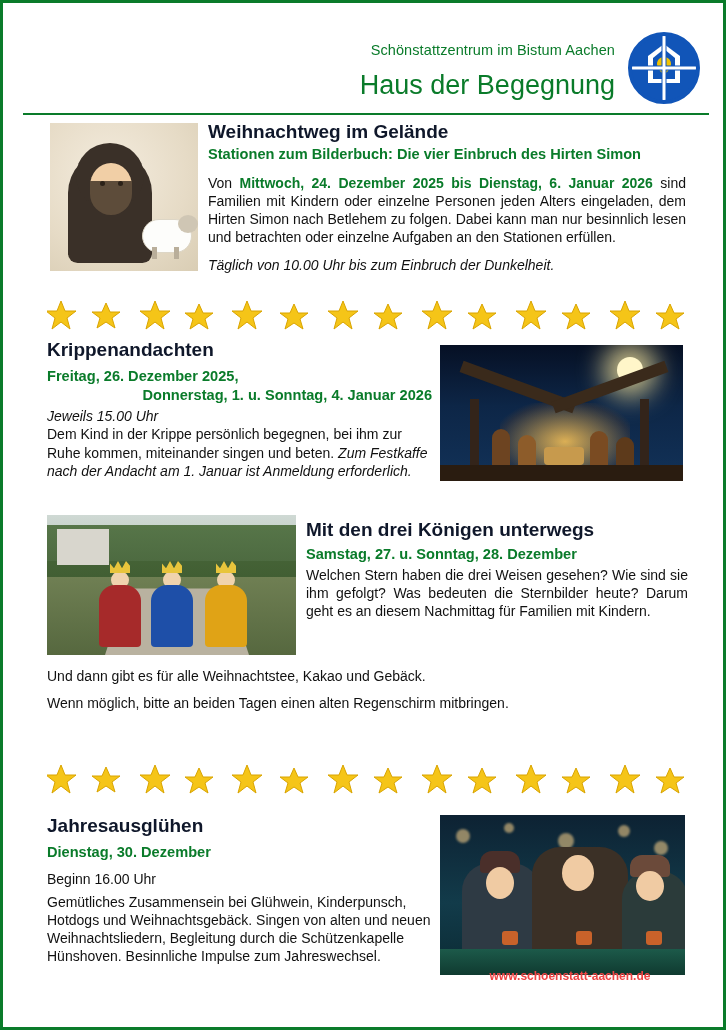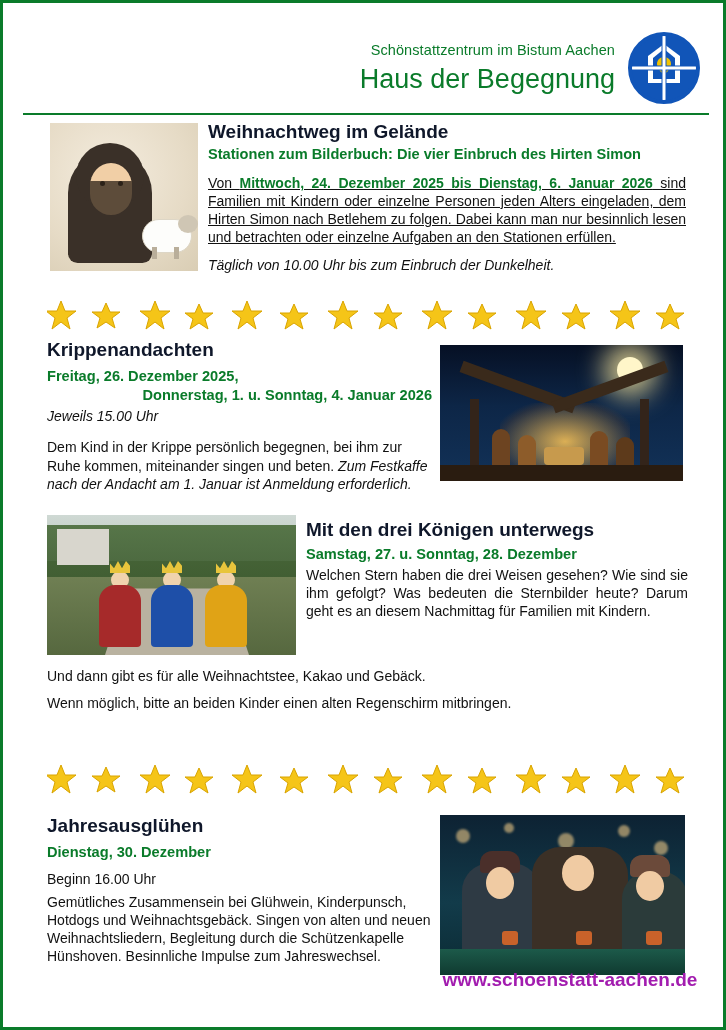--- a/index.html
+++ b/index.html
@@ -39,21 +39,21 @@
     text-align: right;
     color: #0a7b2a;
   }
   .header-sub {
     font-size: 14.5px;
     letter-spacing: 0.1px;
     line-height: 1.1;
   }
   .header-title {
     font-size: 27px;
-    margin-top: 6px;
+    margin-top: 12px;
     line-height: 1.05;
   }
   .logo {
     position: absolute;
     right: 8px;
     top: 14px;
     width: 74px;
     height: 74px;
   }
 
@@ -116,21 +116,21 @@
      background:#fdfdfb; border-radius:24px; border:1px solid #ddd6c6; }
   .sheep-head { position:absolute; left:128px; top:92px; width:20px; height:18px;
      background:#cfc6b4; border-radius:50%; }
   .sheep-leg { position:absolute; width:5px; height:12px; background:#b9ae9a; top:124px; }
   .sheep-leg.a { left:102px; }
   .sheep-leg.b { left:124px; }
 
   .sec1-texts { position: absolute; left: 205px; top: 0px; width: 478px; }
   .sec1-title { margin-bottom: 2px; }
   .sec1-sub { margin-bottom: 10px; }
-  .sec1-para { text-align: justify; text-decoration: underline; }
+  .sec1-para { text-align: justify; }
   .sec1-ital { margin-top: 10px; }
 
   
   .star-row { position: absolute; left: 44px; width: 640px; height: 34px; }
   .star-row svg { display: block; }
 
   
   .sec2 { position: absolute; left: 0; top: 336px; width: 726px; height: 170px; }
   .sec2-texts { position: absolute; left: 44px; top: 0; width: 385px; }
   .img-krippe {
@@ -200,22 +200,22 @@
   .gw-hat { position:absolute; border-radius:12px 12px 4px 4px; }
   .gw-table { position:absolute; left:0; bottom:0; width:100%; height:26px; background: linear-gradient(#1c5a4a,#0f3a30); }
   .gw-mug { position:absolute; width:16px; height:14px; background:#c9622a; border-radius:3px; bottom:30px; }
 
   .website {
     position: absolute;
     left: 437px;
     top: 966px;
     width: 260px;
     text-align: center;
-    color: #a21caf;
-    font-size: 19px;
+    color: #ef4444;
+    font-size: 12px;
     font-weight: bold;
   }
 </style>
 </head>
 <body>
 
 <div class="page">
 
   <div class="header">
     <div class="header-text">
@@ -282,21 +282,21 @@
         <polygon points="623,5 627,14 637,14 629,20 632,30 623,24 614,30 617,20 609,14 619,14"></polygon>
       </g>
     </svg>
   </div>
 
   <div class="sec2">
     <div class="sec2-texts">
       <div class="block-title" style="margin-bottom:6px;">Krippenandachten</div>
       <div class="block-sub">Freitag, 26. Dezember 2025,</div>
       <div class="block-sub" style="margin-bottom:3px;text-align:right;">Donnerstag, 1. u. Sonntag, 4. Januar 2026</div>
-      <div class="body-text ital" style="margin-bottom:13px;">Jeweils 15.00 Uhr</div>
+      <div class="body-text ital" style="margin-bottom:0;">Jeweils 15.00 Uhr</div>
       <div class="body-text">
         <span>Dem Kind in der Krippe persönlich begegnen, bei ihm zur Ruhe kommen, miteinander singen und beten. </span><span class="ital">Zum Festkaffe nach der Andacht am 1. Januar ist Anmeldung erforderlich.</span>
       </div>
     </div>
 
     <div class="img-krippe">
       <div class="kr-sky"></div>
       <div class="kr-star"></div>
       <div class="kr-glow"></div>
       <div class="kr-roofL"></div>
@@ -338,21 +338,21 @@
 
     <div class="sec3-texts">
       <div class="block-title" style="margin-bottom:4px;">Mit den drei Königen unterwegs</div>
       <div class="block-sub" style="margin-bottom:2px;">Samstag, 27. u. Sonntag, 28. Dezember</div>
       <div class="body-text just">Welchen Stern haben die drei Weisen gesehen? Wie sind sie ihm gefolgt? Was bedeuten die Sternbilder heute? Darum geht es an diesem Nachmittag für Familien mit Kindern.</div>
     </div>
   </div>
 
   <div class="sec3b">
     <p class="body-text">Und dann gibt es für alle Weihnachtstee, Kakao und Gebäck.</p>
-    <p class="body-text">Wenn möglich, bitte an beiden Kinder einen alten Regenschirm mitbringen.</p>
+    <p class="body-text">Wenn möglich, bitte an beiden Tagen einen alten Regenschirm mitbringen.</p>
   </div>
 
   <div class="star-row" style="top:760px;">
     <svg width="640" height="34" viewBox="0 0 640 34" aria-hidden="true">
       <g fill="#f5c518" stroke="#d9a400" stroke-width="1">
         <polygon points="14,2 18,12 29,12 20,19 23,30 14,23 5,30 8,19 -1,12 10,12"></polygon>
         <polygon points="59,4 63,13 73,13 65,19 68,29 59,23 50,29 53,19 45,13 55,13"></polygon>
         <polygon points="108,2 112,12 123,12 114,19 117,30 108,23 99,30 102,19 93,12 104,12"></polygon>
         <polygon points="152,5 156,14 166,14 158,20 161,30 152,24 143,30 146,20 138,14 148,14"></polygon>
         <polygon points="200,2 204,12 215,12 206,19 209,30 200,23 191,30 194,19 185,12 196,12"></polygon>

